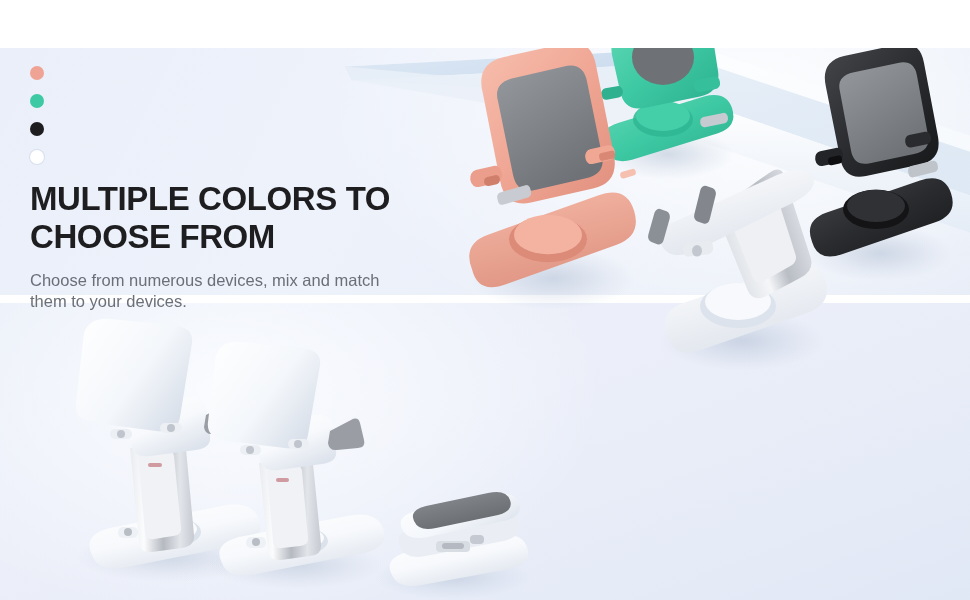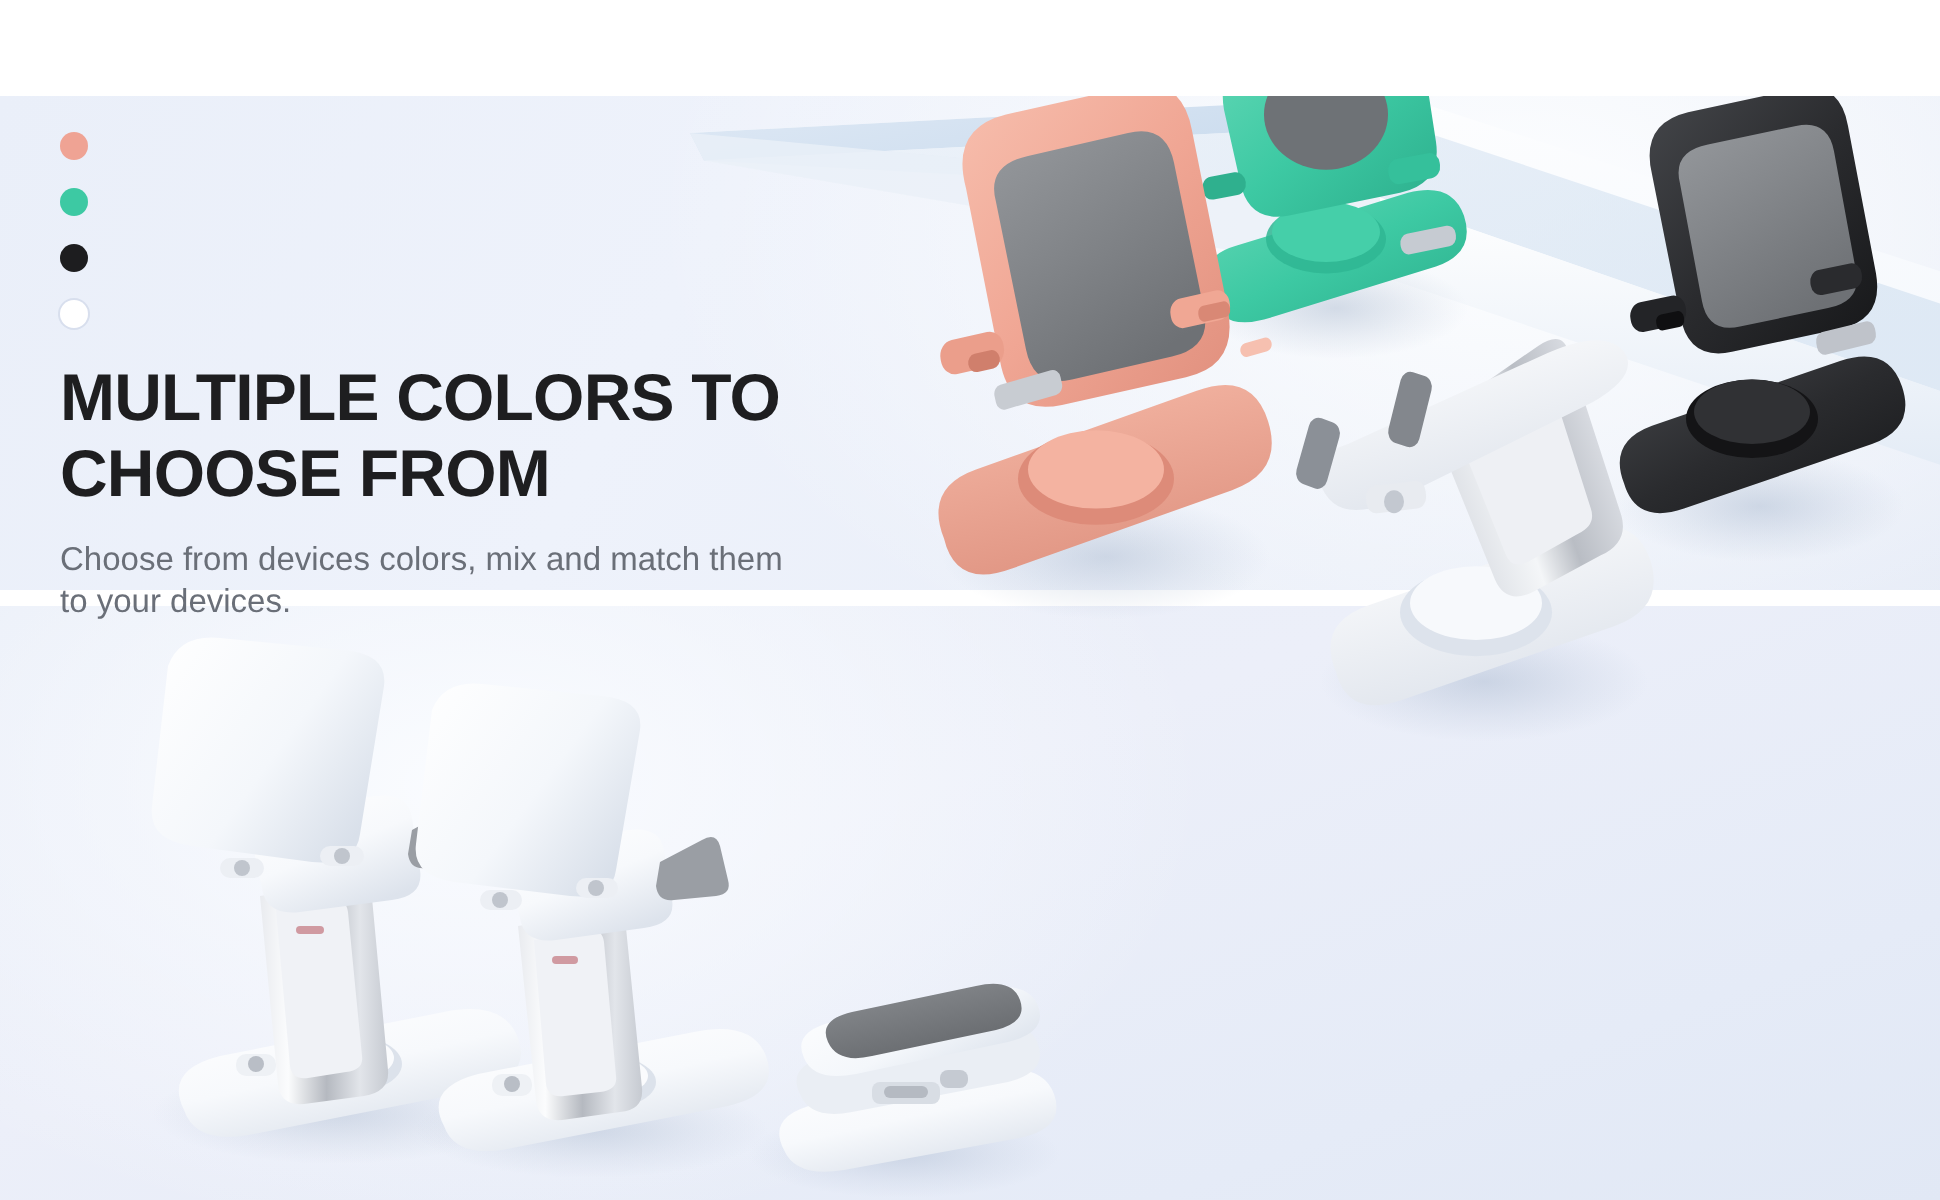--- a/index.html
+++ b/index.html
@@ -226,21 +226,21 @@
     </div>
 
     <div id="colors-text">
       <div class="swatches">
         <span class="swatch sw-pink" style="background: rgb(239, 163, 148);"></span>
         <span class="swatch sw-green" style="background: rgb(61, 201, 163);"></span>
         <span class="swatch sw-black" style="background: rgb(29, 29, 31);"></span>
         <span class="swatch sw-white" style="background: rgb(255, 255, 255);"></span>
       </div>
       <h1 class="headline">MULTIPLE COLORS TO CHOOSE FROM</h1>
-      <p class="subcopy">Choose from devices colors, mix and match them to your devices.</p>
+      <p class="subcopy">Choose from numerous devices, mix and match them to your devices.</p>
     </div>
   </div>
 
   <div class="panel" id="panel-divider"></div>
 
   <div class="panel" id="panel-fold">
 
     <div class="scene">
       <svg viewBox="0 0 970 297" preserveAspectRatio="none" aria-hidden="true">
         <defs>

